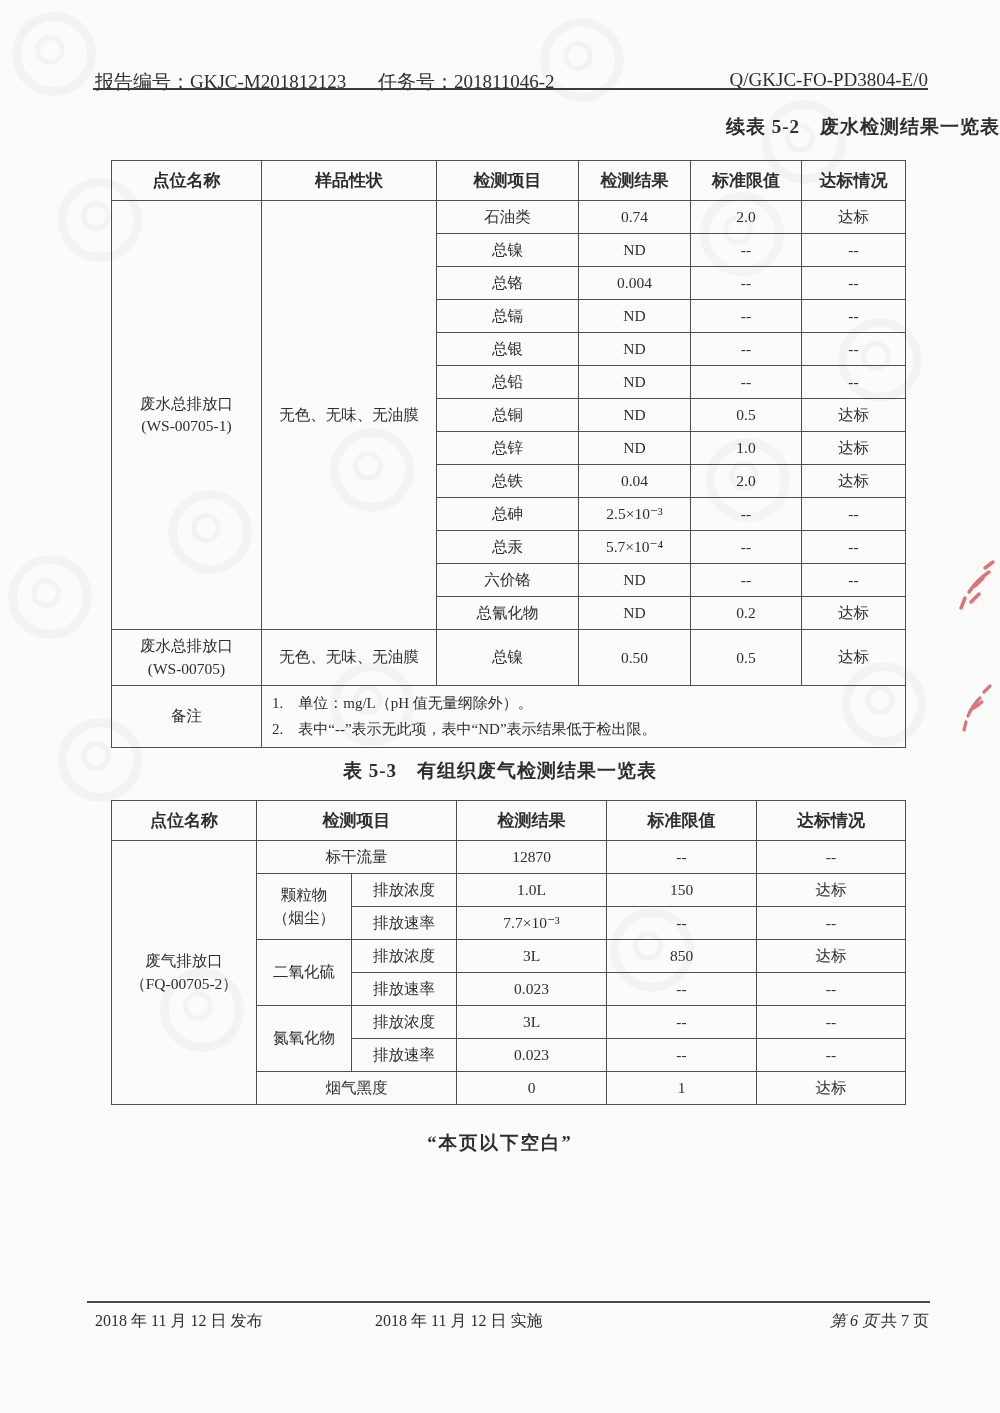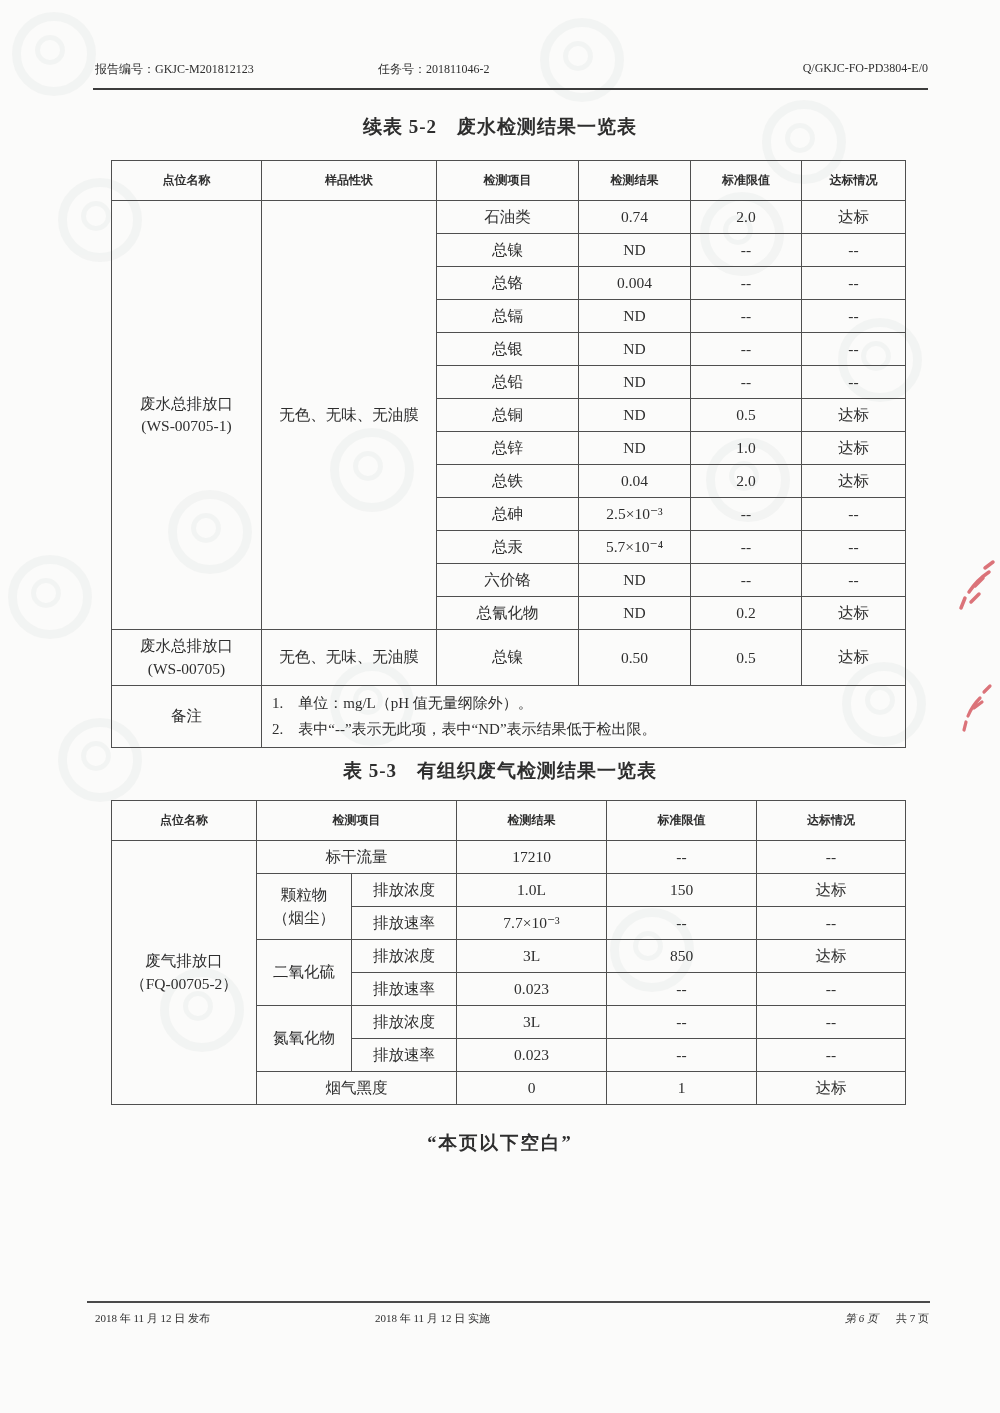--- a/index.html
+++ b/index.html
@@ -3,50 +3,50 @@
 <meta charset="utf-8">
 <style>
   html,body{margin:0;padding:0;}
   body{
     width:1000px;height:1413px;position:relative;overflow:hidden;
     background:#fbfbfa;
     font-family:"Liberation Serif","DejaVu Serif",serif;
     color:#2e2e2e;
   }
   
-  .hdr{position:absolute;left:95px;top:61px;width:833px;height:26px;font-size:12px;font-family:Liberation Serif, serif;}
+  .hdr{position:absolute;left:95px;top:69px;width:833px;height:26px;font-size:19px;font-family:Liberation Serif, serif;}
   .hdr .h1{position:absolute;left:0;top:0;}
   .hdr .h2{position:absolute;left:283px;top:0;}
   .hdr .h3{position:absolute;right:0;top:0;}
   .hdr-rule{position:absolute;left:93px;top:88px;width:835px;height:0;border-top:2px solid #3c3c3c;}
   
   .tbl-title{position:absolute;left:0;width:1000px;text-align:center;font-weight:bold;font-size:19px;letter-spacing:1px;}
-  #title1{top:114px;}
+  #title1{top:114px;text-align:right;}
   #title2{top:758px;}
   .blank-note{position:absolute;left:0;top:1130px;width:1000px;text-align:center;font-weight:bold;font-size:18.5px;letter-spacing:2px;}
   
   table{border-collapse:collapse;table-layout:fixed;background:transparent;}
   #table1{position:absolute;left:111px;top:160px;width:794px;}
   #table2{position:absolute;left:111px;top:800px;width:794px;}
   th,td{
     border:1.4px solid #4f4f4f;text-align:center;vertical-align:middle;
     font-size:15.5px;padding:0 3px;color:#2e2e2e;
   }
-  th{font-weight:bold;font-size:12px;}
+  th{font-weight:bold;font-size:17px;}
   thead tr{height:40px;}
   #table1 tbody tr{height:33px;}
   #table1 tr.tall{height:56px;}
   #table1 tr.remark-row{height:60px;}
   #table2 tbody tr{height:33px;}
   .two-line span{display:block;line-height:1.45;}
   .remark-cell{text-align:left;padding:4px 10px;line-height:1.75;font-size:15px;}
   .remark-cell div{white-space:nowrap;}
   
   .ftr-rule{position:absolute;left:87px;top:1301px;width:843px;height:0;border-top:2px solid #4a4a4a;}
-  .ftr{position:absolute;left:95px;top:1311px;width:835px;height:24px;font-size:11px;}
+  .ftr{position:absolute;left:95px;top:1311px;width:835px;height:24px;font-size:16px;}
   .ftr .f1{position:absolute;left:0;top:0;}
   .ftr .f2{position:absolute;left:280px;top:0;}
   .ftr .fpage{position:absolute;right:52px;top:0;font-style:italic;}
   .ftr .ftotal{position:absolute;right:1px;top:0;}
   
   .wm{position:absolute;width:66px;height:66px;border-radius:50%;
       border:9px solid #8fa09c;opacity:0.07;pointer-events:none;}
   .wm::after{content:"";position:absolute;left:14px;top:14px;width:20px;height:20px;
       border-radius:50%;border:5px solid #8fa09c;}
   .redmark{position:absolute;pointer-events:none;opacity:0.8;}
@@ -230,21 +230,21 @@
       <th>达标情况</th>
     </tr>
   </thead>
   <tbody>
     <tr>
       <td rowspan="8" class="two-line">
         <span>废气排放口</span>
         <span>（FQ-00705-2）</span>
       </td>
       <td colspan="2">标干流量</td>
-      <td>17210</td>
+      <td>12870</td>
       <td>--</td>
       <td>--</td>
     </tr>
     <tr>
       <td rowspan="2" class="two-line">
         <span>颗粒物</span>
         <span>（烟尘）</span>
       </td>
       <td>排放浓度</td>
       <td>1.0L</td>

